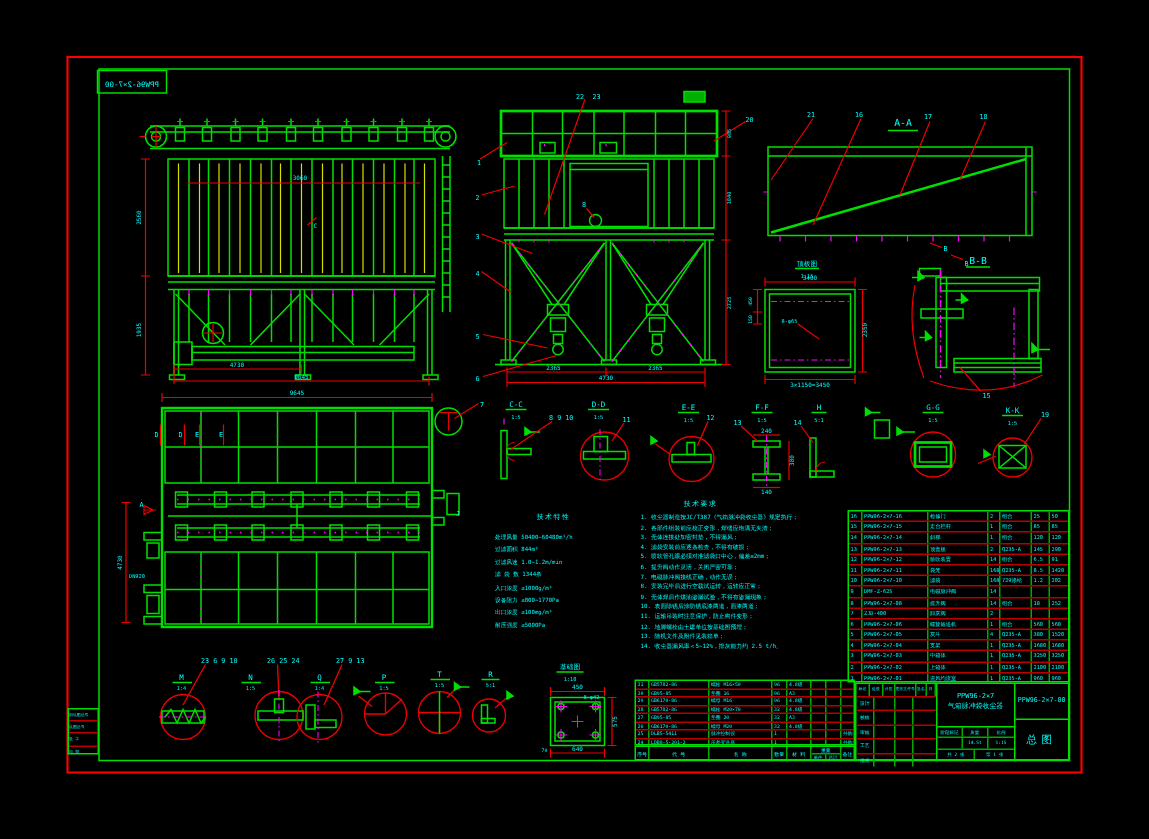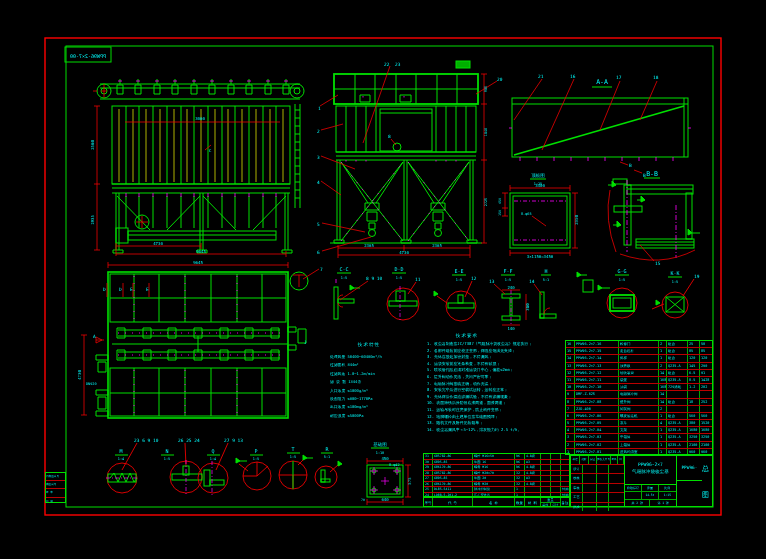--- a/index.html
+++ b/index.html
@@ -51,21 +51,21 @@
              line-height:8.4px;text-align:center;overflow:hidden;}
   .tb-mid{width:52px;border-right:1px solid #00dd00;display:flex;flex-direction:column;}
   .tb-name{height:31px;border-bottom:1px solid #00dd00;text-align:center;color:#00ffff;
            font-size:4.6px;line-height:1.6;padding-top:5px;box-sizing:border-box;}
   .tb-grid{flex:1;display:flex;flex-direction:column;}
   .tb-r{display:grid;grid-template-columns:1fr 1fr 1fr;flex:1;border-bottom:1px solid #00aa00;}
   .tb-r:last-child{border-bottom:none;grid-template-columns:1fr 1fr;}
   .tb-r b{font-weight:normal;font-size:3px;color:#00ffff;text-align:center;line-height:6.5px;
           border-right:1px solid #00aa00;overflow:hidden;}
   .tb-r b:last-child{border-right:none;}
-  .tb-right{width:36px;display:flex;flex-direction:row;}
+  .tb-right{width:36px;display:flex;flex-direction:column;}
   .tb-no{height:24px;border-bottom:1px solid #00dd00;color:#00ffff;font-size:4.4px;
          text-align:center;line-height:24px;overflow:hidden;}
   .tb-type{flex:1;color:#00ffff;font-size:7px;text-align:center;line-height:26px;
            letter-spacing:3px;}
   
   .corner{position:absolute;left:45px;top:472px;width:21px;height:31px;
           border:1px solid #00dd00;box-sizing:border-box;}
   .corner .crow{height:7.2px;border-bottom:1px solid #bb0000;font-size:2.6px;color:#00ffff;
                 overflow:hidden;line-height:7.2px;white-space:nowrap;}
   .corner .crow:last-child{border-bottom:none;}

